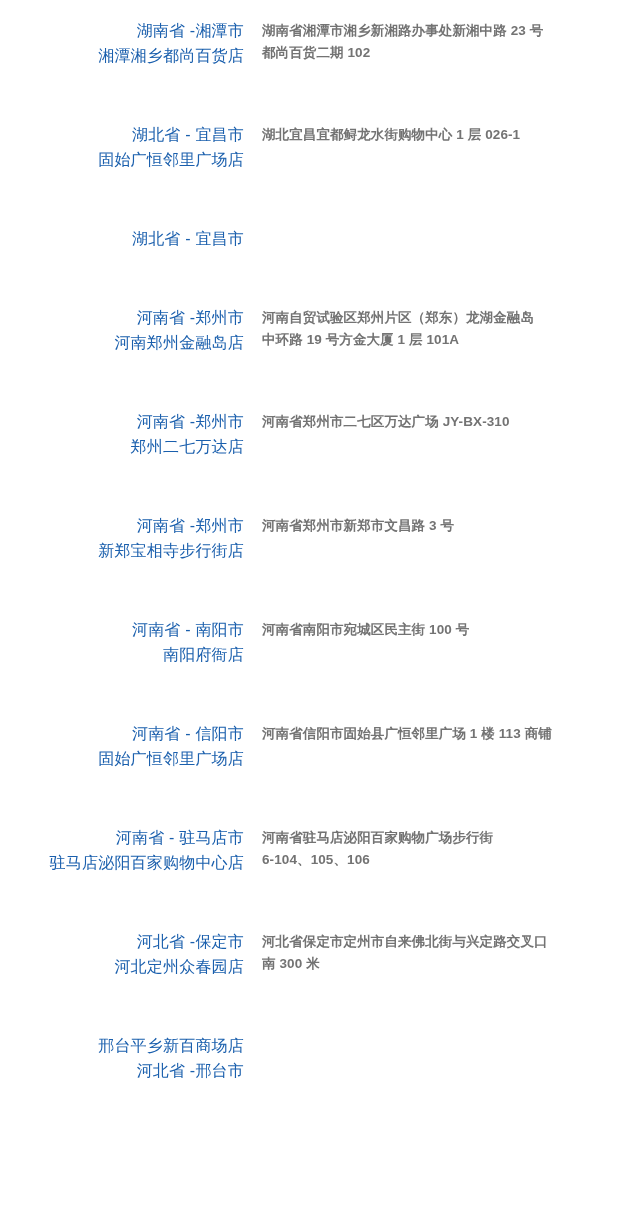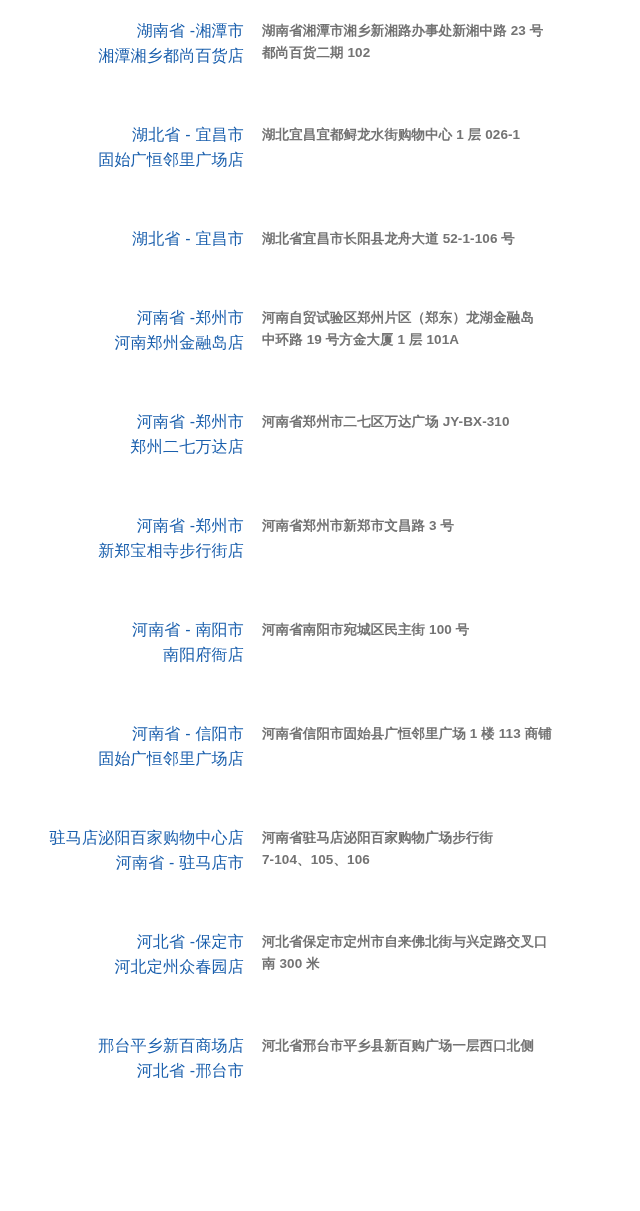--- a/index.html
+++ b/index.html
@@ -79,24 +79,20 @@
     <div class="store-address">
       <span class="line">湖北宜昌宜都鲟龙水街购物中心 1 层 026-1</span>
 
     </div>
   </div>
 
   <div class="store-row">
     <div class="store-name">
       <span class="line">湖北省 - 宜昌市</span>
     </div>
-    <div class="store-address">
-      <span class="line">湖北省宜昌市长阳县龙舟大道 52-1-106 号</span>
-
-    </div>
   </div>
 
   <div class="store-row">
     <div class="store-name">
       <span class="line">河南省 -郑州市</span>
       <span class="line">河南郑州金融岛店</span>
     </div>
     <div class="store-address">
       <span class="line">河南自贸试验区郑州片区（郑东）龙湖金融岛</span>
       <span class="line">中环路 19 号方金大厦 1 层 101A</span>
@@ -142,44 +138,40 @@
       <span class="line">固始广恒邻里广场店</span>
     </div>
     <div class="store-address">
       <span class="line">河南省信阳市固始县广恒邻里广场 1 楼 113 商铺</span>
 
     </div>
   </div>
 
   <div class="store-row">
     <div class="store-name">
+      <span class="line">河南省 - 驻马店市</span>
       <span class="line">驻马店泌阳百家购物中心店</span>
-      <span class="line">河南省 - 驻马店市</span>
     </div>
     <div class="store-address">
       <span class="line">河南省驻马店泌阳百家购物广场步行街</span>
-      <span class="line">7-104、105、106</span>
+      <span class="line">6-104、105、106</span>
     </div>
   </div>
 
   <div class="store-row">
     <div class="store-name">
       <span class="line">河北省 -保定市</span>
       <span class="line">河北定州众春园店</span>
     </div>
     <div class="store-address">
       <span class="line">河北省保定市定州市自来佛北街与兴定路交叉口</span>
       <span class="line">南 300 米</span>
     </div>
   </div>
 
   <div class="store-row">
     <div class="store-name">
       <span class="line">邢台平乡新百商场店</span>
       <span class="line">河北省 -邢台市</span>
     </div>
-    <div class="store-address">
-      <span class="line">河北省邢台市平乡县新百购广场一层西口北侧</span>
-
-    </div>
   </div>
 
 </div>
 
 </body></html>

